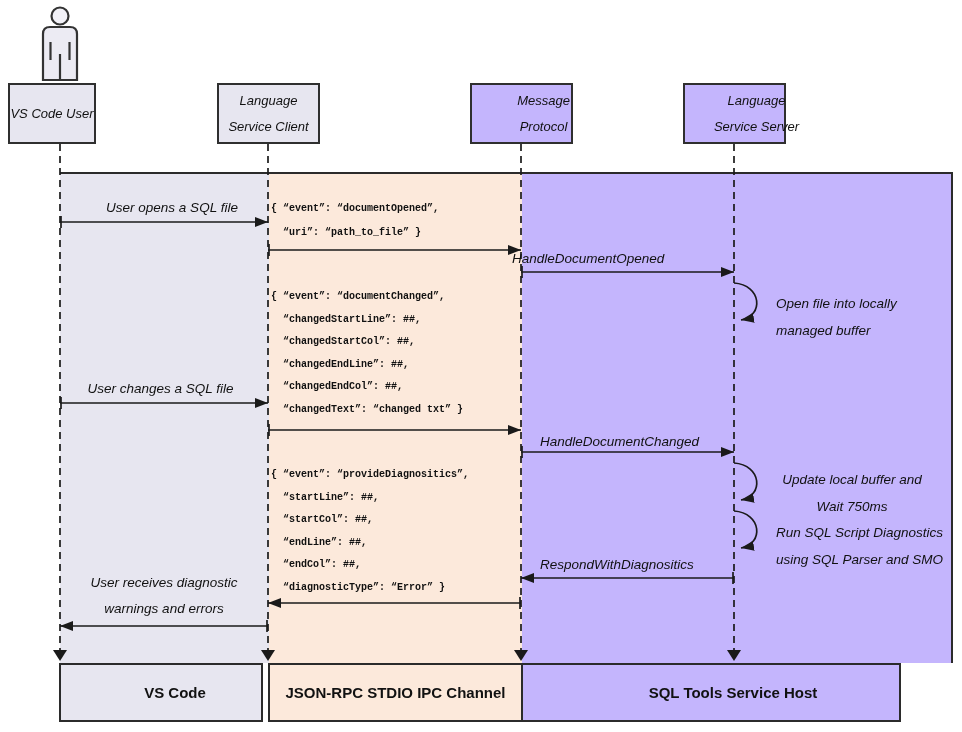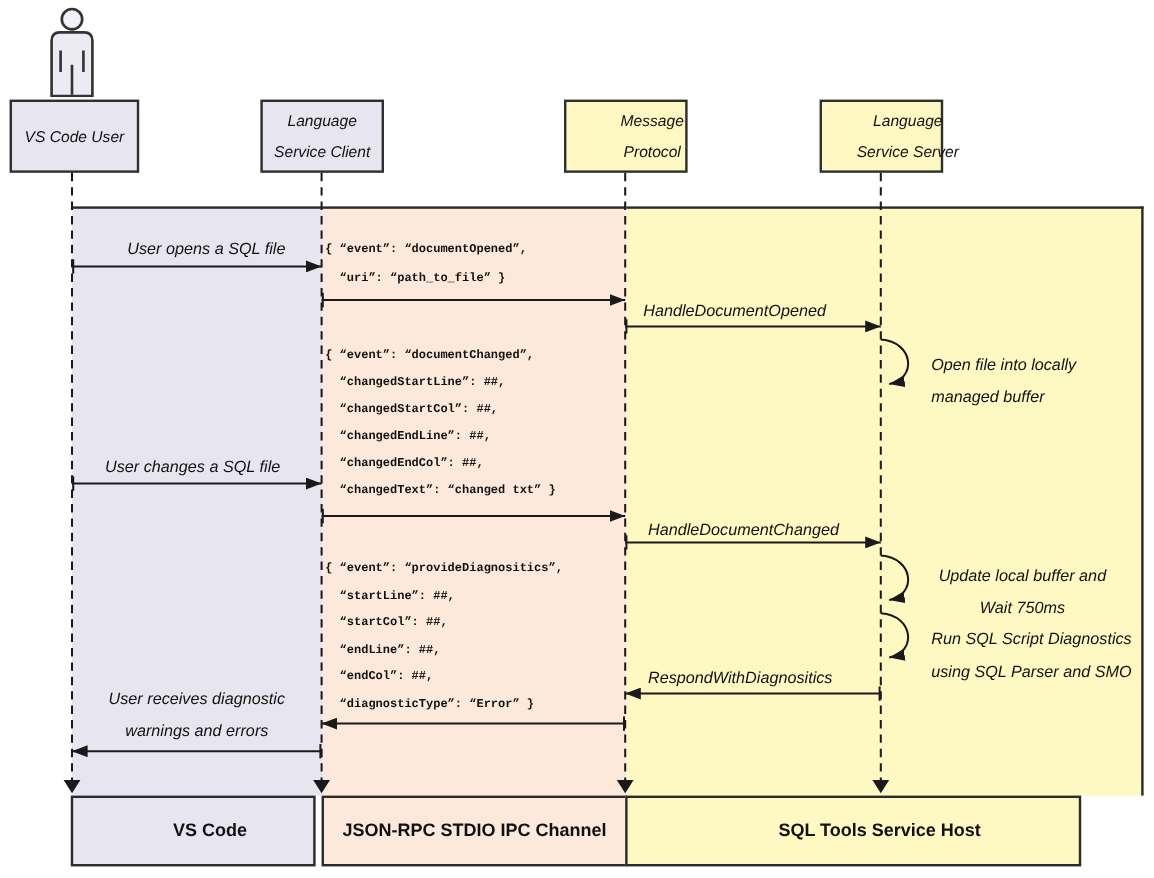--- a/index.html
+++ b/index.html
@@ -4,21 +4,21 @@
 <style>
   html,body{margin:0;padding:0;background:#fff;}
   #stage{position:relative;width:962px;height:732px;background:#fff;
          font-family:"Liberation Sans",sans-serif;color:#111;overflow:hidden;}
   .abs{position:absolute;box-sizing:border-box;}
   
   .hbox{top:83px;height:61px;border:2px solid #2f2f2f;display:flex;align-items:center;
         justify-content:center;text-align:center;font-size:13px;line-height:26px;white-space:pre;font-style:italic;}
   .fill-purple{background:#e7e6f0;}
   .fill-peach{background:#fce9db;}
-  .fill-green{background:#fef9c3;padding-left:44px;}
+  .fill-green{background:#c4b5fd;padding-left:44px;}
   
   .lane{top:172px;height:491px;border-top:2px solid #2b2b2b;}
   .lane-right{border-right:2px solid #2b2b2b;}
   
   .fbox{top:663px;height:59px;border:2px solid #2b2b2b;display:flex;align-items:center;
         justify-content:center;font-weight:bold;font-size:15px;}
   
   .mlabel{font-style:italic;font-size:13.5px;white-space:pre;}
   .center{text-align:center;}
   .note{font-style:italic;font-size:13.5px;white-space:pre;line-height:27px;}
@@ -36,21 +36,21 @@
 <div id="stage">
 
   <svg class="abs" style="left:37px;top:5px;" width="46" height="76" viewBox="0 0 46 76">
     <circle cx="23" cy="11" r="8.5" fill="#f2f1f7" stroke="#333" stroke-width="2.2"></circle>
     <path d="M6,75 V29 Q6,22 13,22 H33 Q40,22 40,29 V75 Z" fill="#ecebf3" stroke="#333" stroke-width="2.2"></path>
     <line x1="13.5" y1="37" x2="13.5" y2="55" stroke="#333" stroke-width="2.2"></line>
     <line x1="32.5" y1="37" x2="32.5" y2="55" stroke="#333" stroke-width="2.2"></line>
     <line x1="23" y1="49" x2="23" y2="74" stroke="#333" stroke-width="2.2"></line>
   </svg>
 
-  <div class="abs hbox fill-purple" style="left:8px;width:108px;text-align:center;">VS Code User</div>
+  <div class="abs hbox fill-purple" style="left:8px;width:88px;text-align:center;">VS Code User</div>
   <div class="abs hbox fill-purple" style="left:217px;width:103px;">Language
 Service Client</div>
   <div class="abs hbox fill-green" style="left:470px;width:103px;">Message
 Protocol</div>
   <div class="abs hbox fill-green" style="left:683px;width:103px;">Language
 Service Server</div>
 
   <div class="abs lane fill-purple" style="left:60px;width:209px;"></div>
   <div class="abs lane fill-peach" style="left:269px;width:253px;"></div>
   <div class="abs lane fill-green lane-right" style="left:522px;width:431px;"></div>
@@ -105,21 +105,21 @@
     <line class="msg" x1="520" y1="597" x2="520" y2="609"></line>
     <line class="msg" x1="521" y1="603" x2="268" y2="603" marker-end="url(#ah)"></line>
 
     <line class="msg" x1="267" y1="620" x2="267" y2="632"></line>
     <line class="msg" x1="268" y1="626" x2="60" y2="626" marker-end="url(#ah)"></line>
   </svg>
 
   <div class="abs mlabel center" style="left:60px;width:208px;top:200px;padding-left:16px;">User opens a SQL file</div>
   <div class="abs mono" style="left:271px;top:197px;line-height:24px;">{ “event”: “documentOpened”,
   “uri”: “path_to_file” }</div>
-  <div class="abs mlabel" style="left:536px;top:251px;">HandleDocumentOpened</div>
+  <div class="abs mlabel" style="left:512px;top:251px;">HandleDocumentOpened</div>
   <div class="abs note" style="left:776px;top:290px;">Open file into locally
 managed buffer</div>
 
   <div class="abs mono" style="left:271px;top:286px;line-height:22.6px;">{ “event”: “documentChanged”,
   “changedStartLine”: ##,
   “changedStartCol”: ##,
   “changedEndLine”: ##,
   “changedEndCol”: ##,
   “changedText”: “changed txt” }</div>
   <div class="abs mlabel center" style="left:60px;width:201px;top:381px;">User changes a SQL file</div>

